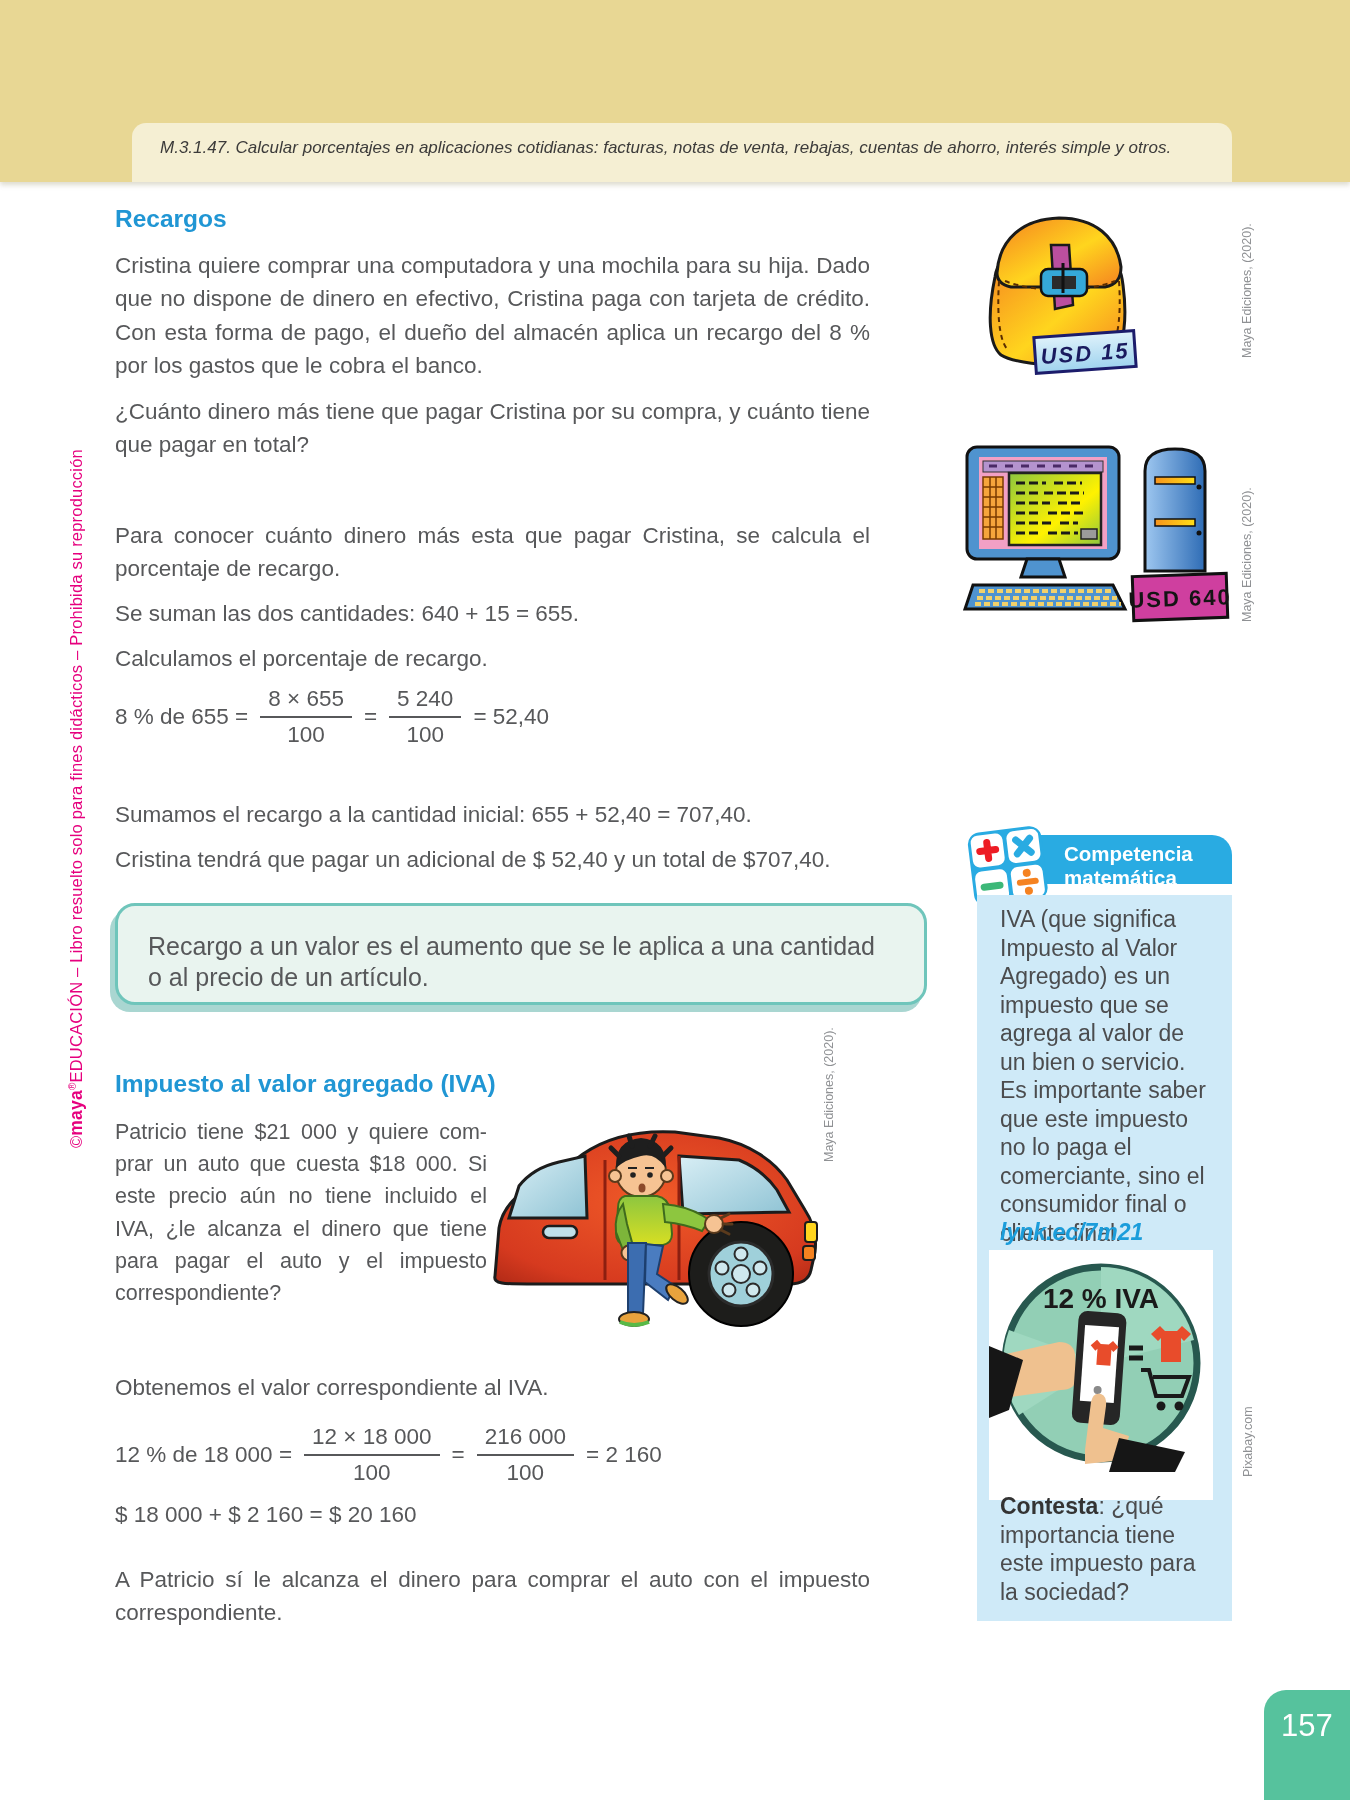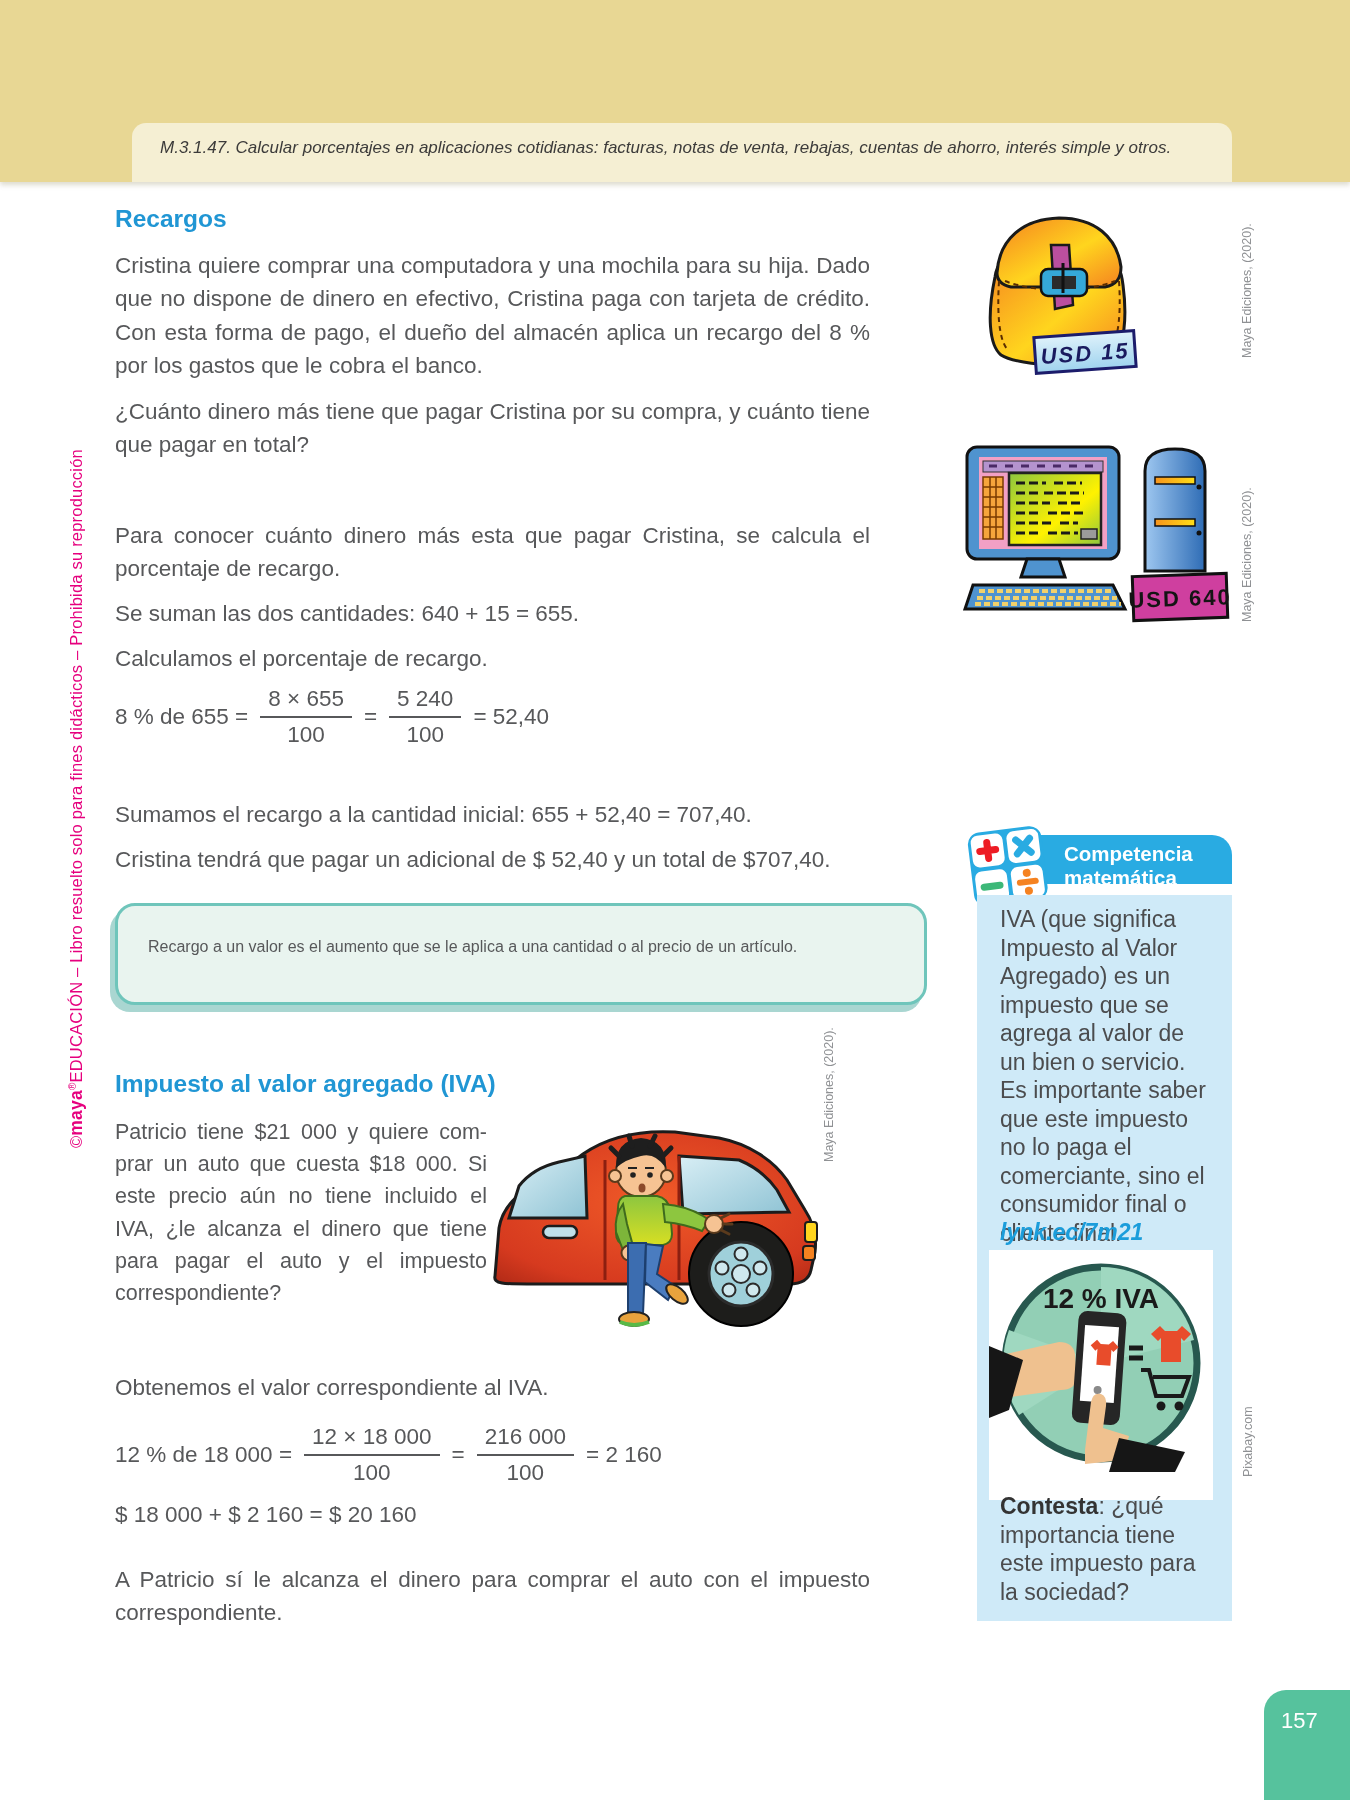--- a/index.html
+++ b/index.html
@@ -28,32 +28,32 @@
   .formula{display:flex;align-items:center;gap:12px;font-size:22.5px;color:#57585a;}
   .frac{display:inline-flex;flex-direction:column;text-align:center;}
   .frac .num{padding:0 8px 4px;border-bottom:2.5px solid #57585a;}
   .frac .den{padding-top:4px;}
   
   .callout{
     left:115px;top:903px;width:806px;height:96px;background:#e9f4ef;
     border:3.5px solid #6fc5bb;border-radius:20px;
     box-shadow:-5px 7px 0 rgba(98,181,171,.55);
   }
-  .callout-text{padding:25px 30px 0 30px;font-size:16px;line-height:31px;color:#57585a;}
+  .callout-text{padding:25px 30px 0 30px;font-size:25px;line-height:31px;color:#57585a;}
   
   .sb-header{left:1022px;top:835px;width:210px;height:49px;background:#29abe2;border-radius:0 20px 0 0;}
   .sb-title{padding:7px 0 0 42px;color:#ffffff;font-weight:bold;font-size:20.5px;line-height:23.5px;}
   .sb-body{left:977px;top:895px;width:255px;height:726px;background:#cfeaf8;}
   .sb-text{left:1000px;width:216px;font-size:23px;line-height:28.6px;color:#4b4c4e;}
   .sb-link{font-weight:bold;font-style:italic;color:#1b9ddb;}
   .contesta-label{font-weight:bold;color:#333333;}
   .inset{left:989px;top:1250px;width:224px;height:250px;background:#ffffff;}
   
   .page-tab{left:1264px;top:1690px;width:86px;height:110px;background:#56c29d;border-radius:22px 0 0 0;}
-  .page-num{padding:18px 0 0 17px;color:#ffffff;font-size:22px;}
+  .page-num{padding:18px 0 0 17px;color:#ffffff;font-size:31px;}
 </style>
 </head>
 <body>
 
 <div class="abs top-band"></div>
 <div class="abs band-inner"></div>
 <div class="abs band-text">M.3.1.47. Calcular porcentajes en aplicaciones cotidianas: facturas, notas de venta, rebajas, cuentas de ahorro, interés simple y otros.</div>
 
 <div class="abs vrot watermark" style="left:66px;top:1148px;"><span>©</span><span class="brand">maya</span><span class="reg">®</span><span>EDUCACIÓN – Libro resuelto solo para fines didácticos – Prohibida su reproducción</span></div>
 

